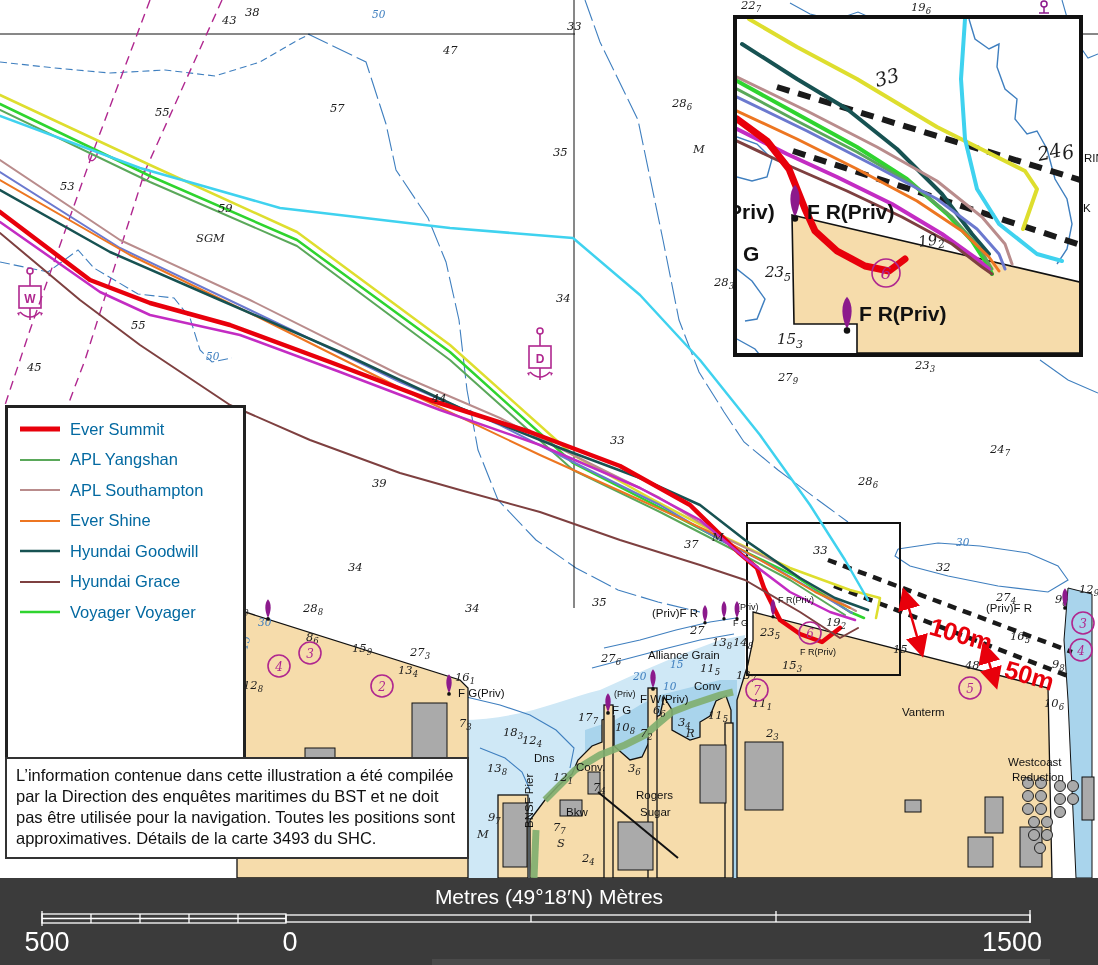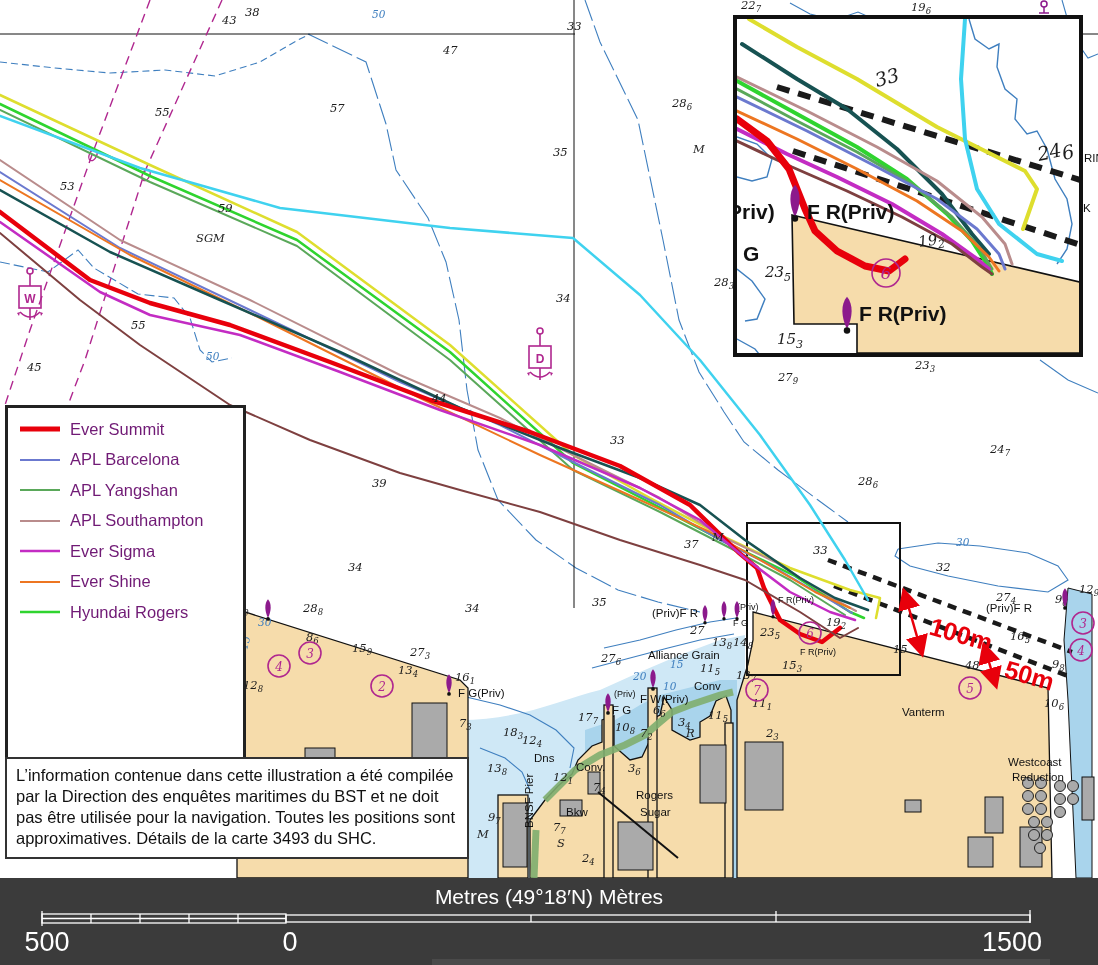--- a/index.html
+++ b/index.html
@@ -20,21 +20,21 @@
   .red-lbl{font-family:"Liberation Sans",sans-serif;font-weight:bold;font-size:25px;fill:#e8000b;}
   .bc{fill:none;stroke:#b0278f;stroke-width:1.6;}
   .bct{fill:#b0278f;font-family:"DejaVu Serif",serif;font-style:italic;font-size:12px;text-anchor:middle;}
   .anch{stroke:#b0278f;fill:none;stroke-width:1.6;}
   .ancht{fill:#b0278f;font-family:"Liberation Sans",sans-serif;font-size:12px;font-weight:bold;text-anchor:middle;}
   
   #legend{position:absolute;left:5px;top:405px;width:225px;height:346px;background:#fff;
           border:3px solid #222;z-index:5;padding:6px 0 0 10px;box-sizing:content-box;}
   .leg-item{display:flex;align-items:center;height:30.5px;}
   .leg-sw{width:44px;height:12px;flex:0 0 44px;}
-  .leg-lab{font-size:16.5px;color:#701a75;margin-left:8px;white-space:nowrap;}
+  .leg-lab{font-size:16.5px;color:#0369a1;margin-left:8px;white-space:nowrap;}
   
   #disclaimer{position:absolute;left:5px;top:757px;width:442px;background:#fff;border:2.5px solid #333;
               z-index:6;padding:6px 9px 8px 9px;font-size:16.5px;line-height:1.27;color:#111;}
   
   #inset{position:absolute;left:733px;top:15px;width:342px;height:334px;background:#fff;
          border:4px solid #111;z-index:4;}
   
   #footer{position:absolute;left:0;top:878px;width:1098px;height:87px;background:#3b3b3b;z-index:7;}
 </style>
 </head>
@@ -632,53 +632,53 @@
     <div>
 
     <div class="leg-item">
         <svg class="leg-sw" viewBox="0 0 44 12">
           <line x1="2" y1="6" x2="42" y2="6" stroke="#e8000b" stroke-width="5"></line>
         </svg>
         <span class="leg-lab">Ever Summit</span>
       </div>
         <div class="leg-item">
         <svg class="leg-sw" viewBox="0 0 44 12">
-          <line x1="2" y1="6" x2="42" y2="6" stroke="#6b79cf" stroke-width="2"></line>
-        </svg>
-        <span class="leg-lab">APL Barcelona</span>
-      </div>
-        <div class="leg-item">
-        <svg class="leg-sw" viewBox="0 0 44 12">
           <line x1="2" y1="6" x2="42" y2="6" stroke="#5aa85a" stroke-width="2"></line>
         </svg>
         <span class="leg-lab">APL Yangshan</span>
       </div>
         <div class="leg-item">
         <svg class="leg-sw" viewBox="0 0 44 12">
           <line x1="2" y1="6" x2="42" y2="6" stroke="#b98c8c" stroke-width="2"></line>
         </svg>
         <span class="leg-lab">APL Southampton</span>
       </div>
         <div class="leg-item">
         <svg class="leg-sw" viewBox="0 0 44 12">
-          <line x1="2" y1="6" x2="42" y2="6" stroke="#c32cc3" stroke-width="2.5"></line>
-        </svg>
-        <span class="leg-lab">Ever Sigma</span>
-      </div>
-        <div class="leg-item">
-        <svg class="leg-sw" viewBox="0 0 44 12">
           <line x1="2" y1="6" x2="42" y2="6" stroke="#ed7621" stroke-width="2"></line>
         </svg>
         <span class="leg-lab">Ever Shine</span>
       </div>
         <div class="leg-item">
         <svg class="leg-sw" viewBox="0 0 44 12">
+          <line x1="2" y1="6" x2="42" y2="6" stroke="#175252" stroke-width="2.5"></line>
+        </svg>
+        <span class="leg-lab">Hyundai Goodwill</span>
+      </div>
+        <div class="leg-item">
+        <svg class="leg-sw" viewBox="0 0 44 12">
+          <line x1="2" y1="6" x2="42" y2="6" stroke="#7e4040" stroke-width="2"></line>
+        </svg>
+        <span class="leg-lab">Hyundai Grace</span>
+      </div>
+        <div class="leg-item">
+        <svg class="leg-sw" viewBox="0 0 44 12">
           <line x1="2" y1="6" x2="42" y2="6" stroke="#2fd42f" stroke-width="2.5"></line>
         </svg>
-        <span class="leg-lab">Hyundai Rogers</span>
+        <span class="leg-lab">Voyager Voyager</span>
       </div>
       </div>
   </div>
 
   <div id="disclaimer">
     <span>L’information contenue dans cette illustration a été compilée par la Direction des enquêtes maritimes du BST et ne doit pas être utilisée pour la navigation. Toutes les positions sont approximatives. Détails de la carte 3493 du SHC.</span>
   </div>
 
   <div id="footer">
     <svg width="1098" height="87" viewBox="0 0 1098 87">

